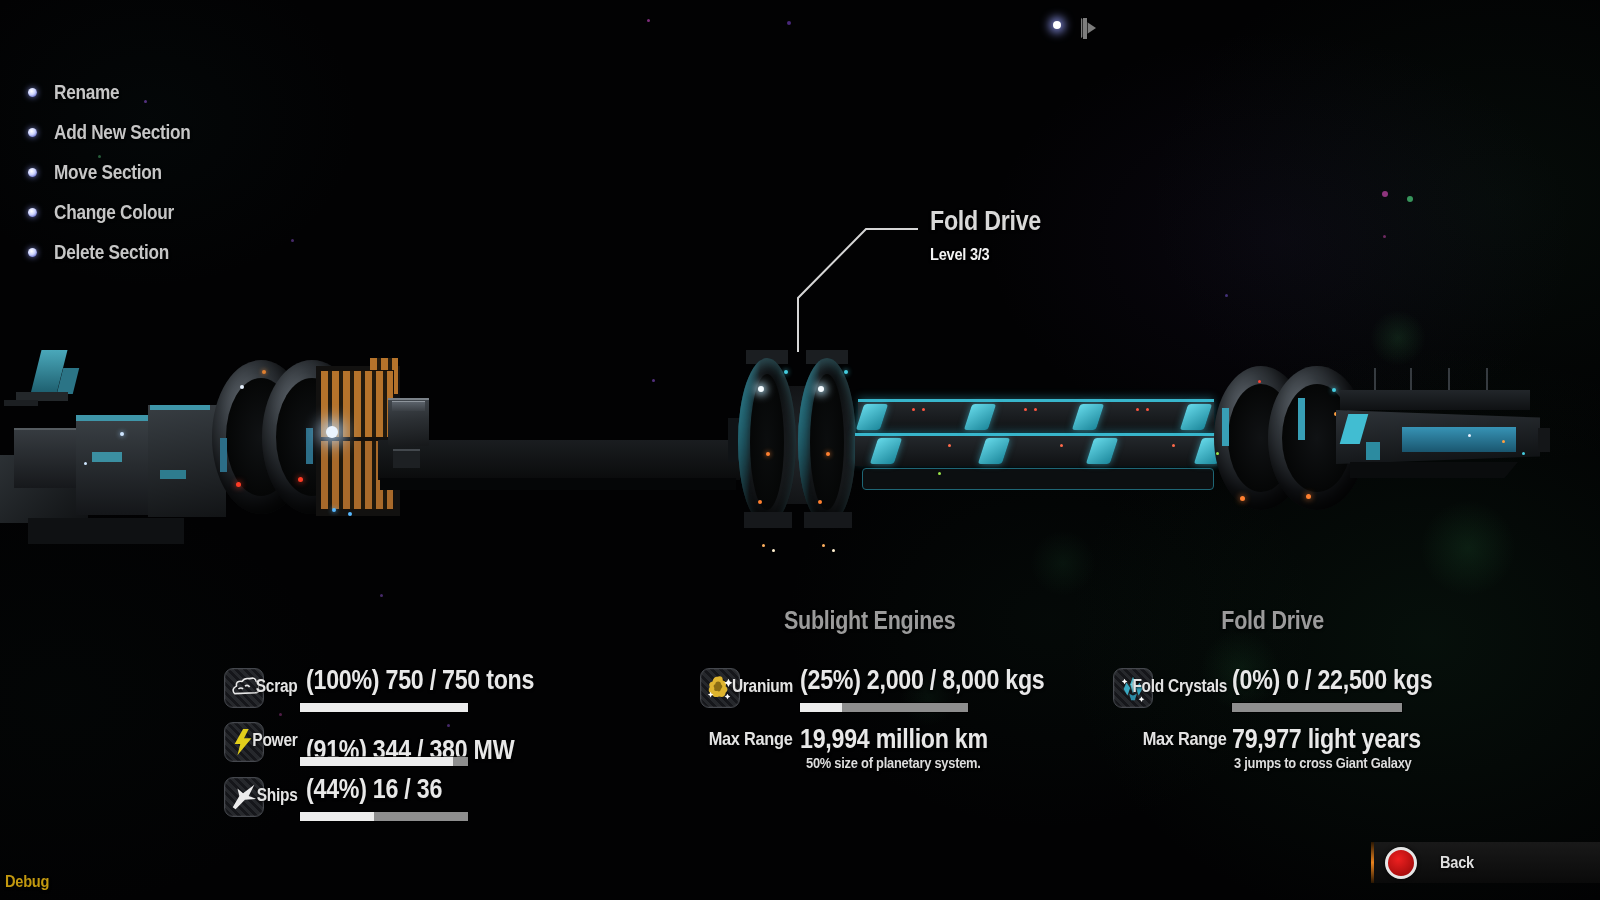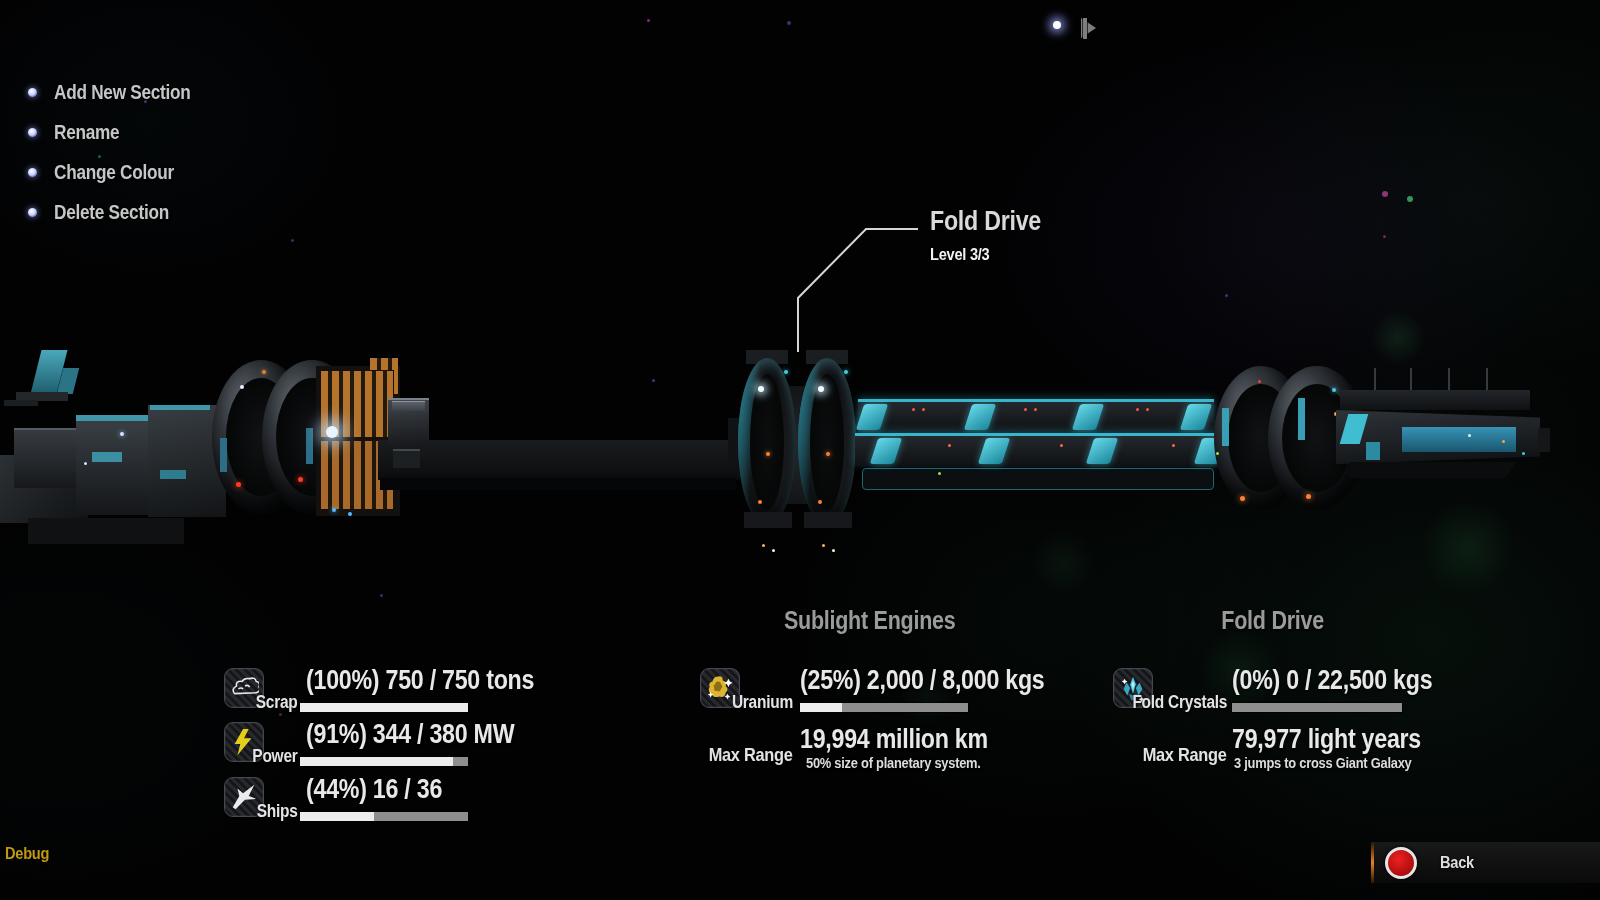--- a/index.html
+++ b/index.html
@@ -42,32 +42,32 @@
   
   .dot{position:absolute;border-radius:50%;}
 
   
   #callout-svg{left:0;top:0;pointer-events:none;}
   #callout-title{left:930px;top:206px;font-size:27px;color:#d9d9d9;}
   #callout-level{left:930px;top:245px;font-size:17px;color:#f2f2f2;}
 
   
   .panel-title{position:absolute;width:300px;text-align:center;font-size:25px;color:#9b9b9b;}
-  .row-label{position:absolute;font-size:18px;color:#e3e3e3;text-align:right;white-space:nowrap;margin-top:16px;}
+  .row-label{position:absolute;font-size:18px;color:#e3e3e3;text-align:right;white-space:nowrap;}
   .row-value{position:absolute;font-size:27px;color:#e8e8e8;white-space:nowrap;}
   .range-note{position:absolute;font-size:15px;color:#dcdcdc;white-space:nowrap;}
   .icon-tile{position:absolute;width:38px;height:38px;border-radius:9px;
     background:repeating-linear-gradient(45deg,#26282c 0 3px,#15161a 3px 6px);
     border:1px solid #45484e;display:flex;align-items:center;justify-content:center;
     box-shadow:inset 0 0 0 1px rgba(255,255,255,.05);}
   .bar{position:absolute;width:168px;height:9px;background:#8e8e8e;box-shadow:0 0 0 1px rgba(0,0,0,.65);}
   .bar-fill{height:100%;background:#ededed;}
 
   
-  #debug{left:5px;top:844px;font-size:17px;color:#c2980f;cursor:pointer;}
+  #debug{left:5px;top:872px;font-size:17px;color:#c2980f;cursor:pointer;}
   #back-btn{left:1374px;top:842px;width:246px;height:41px;cursor:pointer;
     background:linear-gradient(#191919,#0a0a0a);display:flex;align-items:center;}
   #back-btn::before,#back-btn::after{content:"";position:absolute;top:0;bottom:0;width:3px;
     background:linear-gradient(#2a1703,#e8821e 50%,#2a1703);}
   #back-btn::before{left:-3px;} #back-btn::after{right:-4px;}
   #back-circle{width:26px;height:26px;border-radius:50%;margin-left:11px;
     background:radial-gradient(circle at 40% 35%, #ee2020, #a80d0d 75%);
     border:3px solid #e6e6e6;box-shadow:0 0 4px rgba(0,0,0,.8);}
   #back-label{margin-left:23px;font-size:17px;color:#dedede;}
 
@@ -123,25 +123,29 @@
 
 
   <div class="abs" id="skip">
     <div class="tri"></div>
     <div class="bar"></div>
   </div>
 
   <ul class="abs" id="menu">
     <li>
         <span class="menu-bullet"></span>
+        <span class="lbl squish txtshadow">Rename</span>
+      </li>
+    <li>
+        <span class="menu-bullet"></span>
         <span class="lbl squish txtshadow">Add New Section</span>
       </li>
     <li>
         <span class="menu-bullet"></span>
-        <span class="lbl squish txtshadow">Rename</span>
+        <span class="lbl squish txtshadow">Move Section</span>
       </li>
     <li>
         <span class="menu-bullet"></span>
         <span class="lbl squish txtshadow">Change Colour</span>
       </li>
     <li>
         <span class="menu-bullet"></span>
         <span class="lbl squish txtshadow">Delete Section</span>
       </li>
   </ul>
@@ -285,21 +289,21 @@
   <div class="bar" style="left:300px;top:703px;">
       <div class="bar-fill" style="width: 100%;"></div>
     </div>
 
   <div class="icon-tile" style="left:224px;top:722px;">
     <svg width="30" height="30" viewBox="0 0 32 32">
         <polygon points="15,2 6,18 12,18 9,30 24,12 16,12 21,2" fill="#e3cf1b"></polygon>
       </svg>
   </div>
   <div class="row-label txtshadow" style="left:200px;top:730px;width:98px;"><span class="squish r">Power</span></div>
-  <div class="row-value txtshadow" style="left:306px;top:719px;"><span class="squish">(91%) 344 / 380 MW</span></div>
+  <div class="row-value txtshadow" style="left:306px;top:735px;"><span class="squish">(91%) 344 / 380 MW</span></div>
   <div class="bar" style="left:300px;top:757px;">
       <div class="bar-fill" style="width: 91%;"></div>
     </div>
 
   <div class="icon-tile" style="left:224px;top:777px;">
     <svg width="30" height="30" viewBox="0 0 32 32">
         <path d="M4 27 L11 15 L9 7 L15 12 L27 3 L21 15 L29 18 L17 19 L7 29 Z" fill="#ececec"></path>
       </svg>
   </div>
   <div class="row-label txtshadow" style="left:200px;top:785px;width:98px;"><span class="squish r">Ships</span></div>

